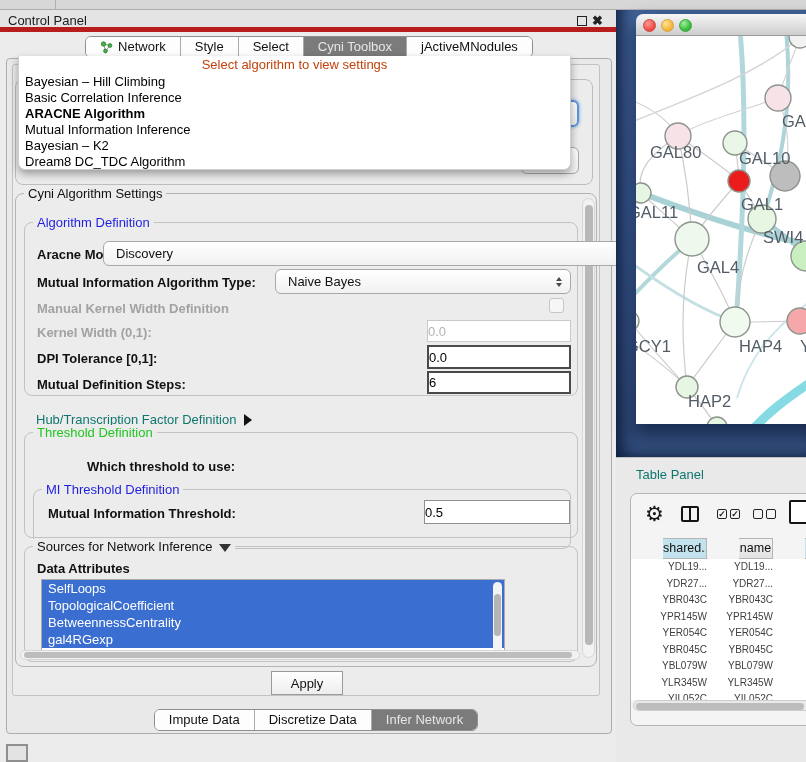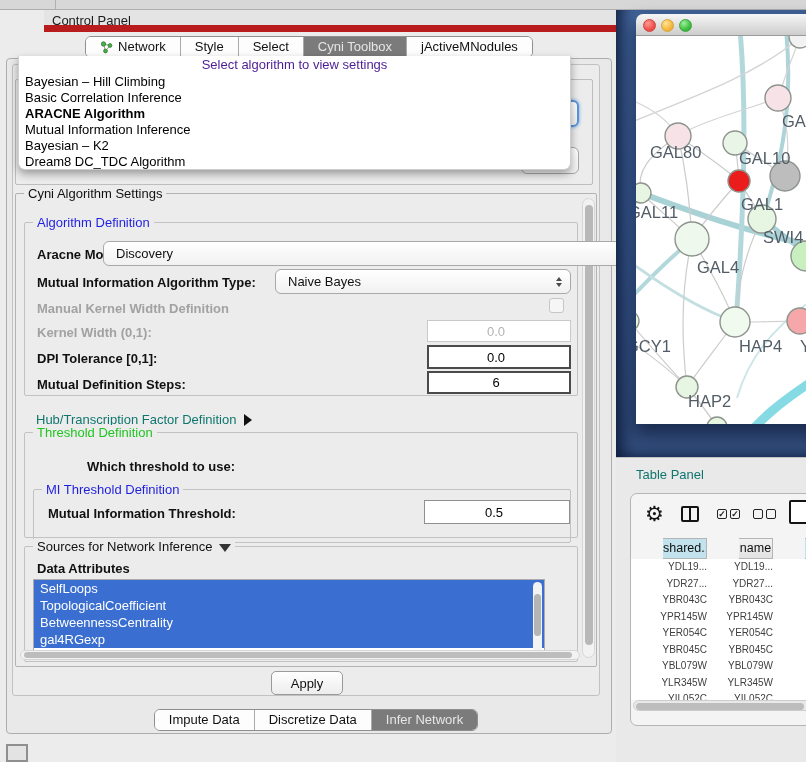--- a/index.html
+++ b/index.html
@@ -2,62 +2,62 @@
 <html><head>
 <meta charset="utf-8">
 <style>
   * { box-sizing: border-box; margin: 0; padding: 0; }
   body { font-family: "Liberation Sans", sans-serif; background:#ececec; }
   .screen { position:relative; width:806px; height:762px; overflow:hidden; background:#ececec; font-size:13px; color:#111; }
 
   
   .top-strip { position:absolute; left:0; top:0; width:806px; height:10px; background:#d7d7d7; border-bottom:1px solid #aeaeae; }
   .top-strip .tick { position:absolute; left:55px; top:0; width:1px; height:10px; background:#b0b0b0; }
-  .cp-titlebar { position:absolute; left:0; top:10px; width:618px; height:22px; background:#e4e4e4; border-bottom:7px solid #b91c1c;margin-left:44px; }
+  .cp-titlebar { position:absolute; left:0; top:10px; width:618px; height:22px; background:#e4e4e4; border-bottom:5px solid #b91c1c; }
   .cp-title { position:absolute; left:8px; top:0; line-height:22px; color:#1a1a1a; }
   .float-btn { position:absolute; left:577px; top:6px; width:10px; height:10px; border:1.5px solid #222; background:transparent; }
   .close-btn { position:absolute; left:592px; top:3px; font-size:13px; font-weight:bold; color:#222; line-height:16px; }
 
   
   .tabbar { position:absolute; left:0; width:618px; display:flex; justify-content:center; }
   .tabbar.top { top:36px;align-items:flex-end; }
   .tabbar.bottom { top:708px; }
   .tabgroup { display:flex; border:1px solid #8f8f8f; border-radius:6px; overflow:hidden; background:#fff; height:22px; }
   .tab { display:flex; align-items:center; gap:5px; padding:0 14px; border-right:1px solid #aaa; background:#fdfdfd; color:#111; line-height:20px; cursor:default; }
   .tab:last-child { border-right:none; }
   .tab.active { background:#7b7b7b; color:#e6e6e6; }
 
   
   .cp-outer { position:absolute; left:6px; top:58px; width:606px; height:676px; border:1px solid #adadad; border-radius:4px; background:#e9e9e9; }
   .inner-panel { position:absolute; left:12px; top:64px; width:588px; height:632px; border:1px solid #c2c2c2; border-radius:3px; background:#ececec; }
 
-  .group { position:absolute; border:1px solid #bdbdbd; border-radius:2px; }
+  .group { position:absolute; border:1px solid #bdbdbd; border-radius:8px; }
   .group-title { position:absolute; top:-8px; left:8px; background:#ececec; padding:0 4px; line-height:15px; white-space:nowrap; }
   .t-blue { color:#1f1fe0; }
   .t-green { color:#21c521; }
 
   
   .peek-combo { position:absolute; background:linear-gradient(#fff,#f0f0f0); border:1px solid #a8a8a8; border-radius:6px; }
   .peek-focus { border:2px solid #5b93d6; box-shadow:0 0 3px 1px #9cc0e8; }
 
   
   .dropdown { position:absolute; left:18px; top:56px; width:553px; height:114px; background:#fff; border:1px solid #cfcfcf; border-top:none; border-radius:0 0 7px 7px; box-shadow:0 4px 9px rgba(0,0,0,.35); z-index:30; }
-  .dd-placeholder { height:18px; line-height:18px; text-align:center; color:#4c1d95; }
+  .dd-placeholder { height:18px; line-height:18px; text-align:center; color:#c2410c; }
   .dd-item { height:16px; line-height:16px; padding-left:6px; color:#000; white-space:nowrap; }
   .dd-item.bold { font-weight:bold; }
 
   
   .lbl { position:absolute; font-weight:bold; white-space:nowrap; }
   .lbl.dis { color:#a2a2a2; }
   .combo { position:absolute; display:flex; align-items:center; background:linear-gradient(#ffffff,#f1f1f1); border:1px solid #a8a8a8; border-radius:6px; }
   .combo .val { padding-left:12px; white-space:nowrap; }
   .combo .arrows { margin-left:auto; margin-right:8px; display:flex; flex-direction:column; gap:2px; }
   .tri-up { width:0; height:0; border-left:3.5px solid transparent; border-right:3.5px solid transparent; border-bottom:4.5px solid #4a4a4a; }
   .tri-dn { width:0; height:0; border-left:3.5px solid transparent; border-right:3.5px solid transparent; border-top:4.5px solid #4a4a4a; }
-  .field { position:absolute; text-align:center; padding-right:6px; font-size:13px; font-family:"Liberation Sans",sans-serif; background:#fff; }
+  .field { position:absolute; text-align:left; padding-right:6px; font-size:13px; font-family:"Liberation Sans",sans-serif; background:#fff; }
   .f-dis { border:1px solid #c9c9c9; color:#b3b3b3; }
   .f-strong { border:2px solid #4a4a4a; color:#000; }
   .f-norm { border:1px solid #8f8f8f; color:#000; }
   .mac-checkbox { position:absolute; width:15px; height:15px; border:1px solid #c6c6c6; border-radius:3px; background:#f6f6f6; }
 
   .tri-right { display:inline-block; width:0; height:0; border-top:6px solid transparent; border-bottom:6px solid transparent; border-left:8px solid #111; margin-left:8px; vertical-align:-2px; }
   .tri-down-lg { display:inline-block; width:0; height:0; border-left:6px solid transparent; border-right:6px solid transparent; border-top:8px solid #333; margin-left:6px; vertical-align:-1px; }
 
   
   .attr-list { position:absolute; background:#fff; border:1px solid #ababab; overflow:hidden; }
@@ -65,21 +65,21 @@
   .attr-item.sel { background:#3a6ed0; color:#fff; }
   .list-vtrack { position:absolute; right:2px; top:2px; width:9px; height:70px; background:#f3f3f3; border-radius:5px; }
   .list-vthumb { position:absolute; left:1px; top:12px; width:7px; height:42px; background:#b5b5b5; border-radius:4px; }
 
   
   .vtrack { position:absolute; background:#f2f2f2; border:1px solid #d6d6d6; border-radius:7px; }
   .vthumb { position:absolute; background:#b8b8b8; border-radius:5px; }
   .htrack { position:absolute; background:#f2f2f2; border:1px solid #d6d6d6; border-radius:6px; }
   .hthumb { position:absolute; background:#bdbdbd; border-radius:4px; }
 
-  .apply-btn { position:absolute; left:258px; top:606px; width:72px; height:24px; background:linear-gradient(#ffffff,#ededed); border:1px solid #9a9a9a; border-radius:5px; font-size:13px; font-family:"Liberation Sans",sans-serif; color:#111; }
+  .apply-btn { position:absolute; left:258px; top:606px; width:72px; height:24px; background:linear-gradient(#ffffff,#ededed); border:1px solid #9a9a9a; border-radius:0; font-size:13px; font-family:"Liberation Sans",sans-serif; color:#111; }
 
   .mini-btn { position:absolute; left:6px; top:744px; width:22px; height:18px; border:2px solid #8f8f8f; background:#e3e3e3; }
   .divider-dot { position:absolute; left:617px; top:366px; width:4px; height:7px; background:#9a9a9a; border-radius:2px; }
 
   
   .desktop { position:absolute; left:616px; top:10px; width:190px; height:447px; background:linear-gradient(180deg,#46699f 0%,#3d5f97 45%,#334f7d 100%); box-shadow:inset 16px 0 16px -10px rgba(8,20,50,.85), inset 0 -10px 12px -8px rgba(8,20,50,.6); }
   .net-window { position:absolute; left:636px; top:14px; width:200px; height:410px; border-radius:7px 7px 0 0; box-shadow:0 10px 18px 2px rgba(5,15,40,.55); }
   .nw-titlebar { height:22px; background:linear-gradient(#f6f6f6,#cdcdcd); border-bottom:1px solid #9a9a9a; border-radius:7px 7px 0 0; position:relative; }
   .light { position:absolute; top:4.5px; width:13px; height:13px; border-radius:50%; }
   .light.red { left:7px; background:radial-gradient(circle at 35% 30%,#ff9a94,#f0524a 60%,#d83f3c); border:1px solid #ce4340; }
@@ -228,31 +228,31 @@
 
       <div style="position:absolute; left:20px; top:218px; font-size:13px; color:#0f766e;">
         <span>Hub/Transcription Factor Definition</span><span class="tri-right"></span>
       </div>
 
       <div class="group" style="left:8px; top:238px; width:554px; height:106px; border-color:#c2c2c2;">
         <span class="group-title t-green">Threshold Definition</span>
 
         <div class="lbl" style="left:62px; top:26px;">Which threshold to use:</div>
 
-        <div class="group" style="left:8px; top:56px; width:538px; height:54px; border-color:#c2c2c2;">
+        <div class="group" style="left:8px; top:56px; width:538px; height:60px; border-color:#c2c2c2;">
           <span class="group-title t-blue">MI Threshold Definition</span>
           <div class="lbl" style="left:14px; top:16px;">Mutual Information Threshold:</div>
           <input class="field f-norm" style="left: 390px; top: 10px; width: 146px; height: 24px;" value="0.5">
         </div>
       </div>
 
       <div class="group" style="left:8px; top:352px; width:554px; height:116px; border-color:#c2c2c2;">
         <span class="group-title"><span>Sources for Network Inference</span><span class="tri-down-lg"></span></span>
         <div class="lbl" style="left:12px; top:14px;">Data Attributes</div>
-        <div class="attr-list" style="left:8px; top:32px; width:512px; height:74px;">
+        <div class="attr-list" style="left:16px; top:32px; width:464px; height:74px;">
           <div>
               <div class="attr-item sel">SelfLoops</div>
               <div class="attr-item sel">TopologicalCoefficient</div>
               <div class="attr-item sel">BetweennessCentrality</div>
               <div class="attr-item sel">gal4RGexp</div>
             </div>
           <div class="list-vtrack">
               <div class="list-vthumb"></div>
             </div>
         </div>

